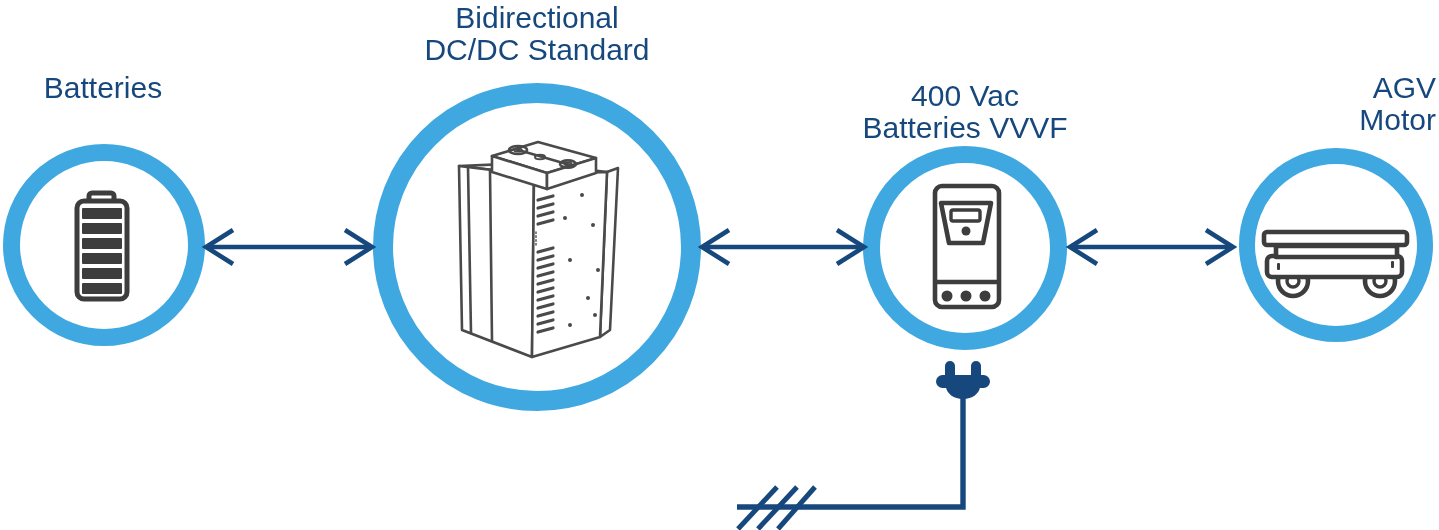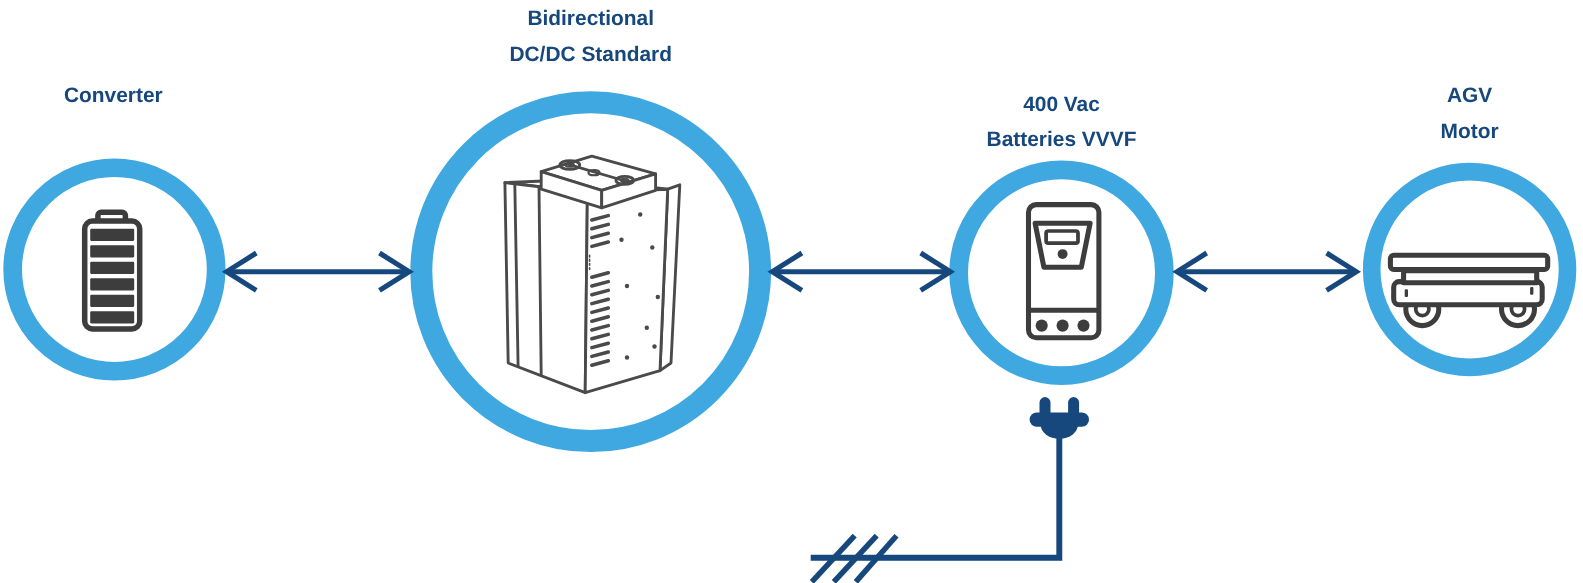--- a/index.html
+++ b/index.html
@@ -11,22 +11,22 @@
     overflow: hidden;
     font-family: "Liberation Sans", sans-serif;
   }
   .stage svg.layer {
     position: absolute;
     left: 0; top: 0;
   }
   .label {
     position: absolute;
     color: #17487D;
-    font-weight: 700;
-    font-size: 19px;
+    font-weight: 400;
+    font-size: 30px;
     line-height: 32px;
     text-align: center;
     white-space: nowrap;
   }
   .label span { display: block; }
 </style>
 </head>
 <body>
 
 <div class="stage">
@@ -158,34 +158,34 @@
     </g>
     <path d="M963,396 L963,507 L737,507" fill="none" stroke="#17487D" stroke-width="5.4"></path>
     <g stroke="#17487D" stroke-width="5" fill="none">
       <path d="M738,529 L777,487"></path>
       <path d="M758,529 L797,487"></path>
       <path d="M778,529 L815,487"></path>
     </g>
   </svg>
 
   <div class="label" style="left:3px; top:72px; width:200px;">
-    <span>Converter</span>
+    <span>Batteries</span>
   </div>
 
   <div class="label" style="left:337px; top:2px; width:400px;">
     <span>Bidirectional</span>
     <span>DC/DC Standard</span>
   </div>
 
   <div class="label" style="left:815px; top:80px; width:300px;">
     <span>400 Vac</span>
     <span>Batteries VVVF</span>
   </div>
 
-  <div class="label" style="left:1236px; top:72px; width:200px;">
+  <div class="label" style="left:1236px; top:72px; width:200px;text-align:right;">
     <span>AGV</span>
     <span>Motor</span>
   </div>
 
   <div class="label" style="left:688px; top:413px; width:200px;">
   </div>
 
 </div>
 
 </body></html>

